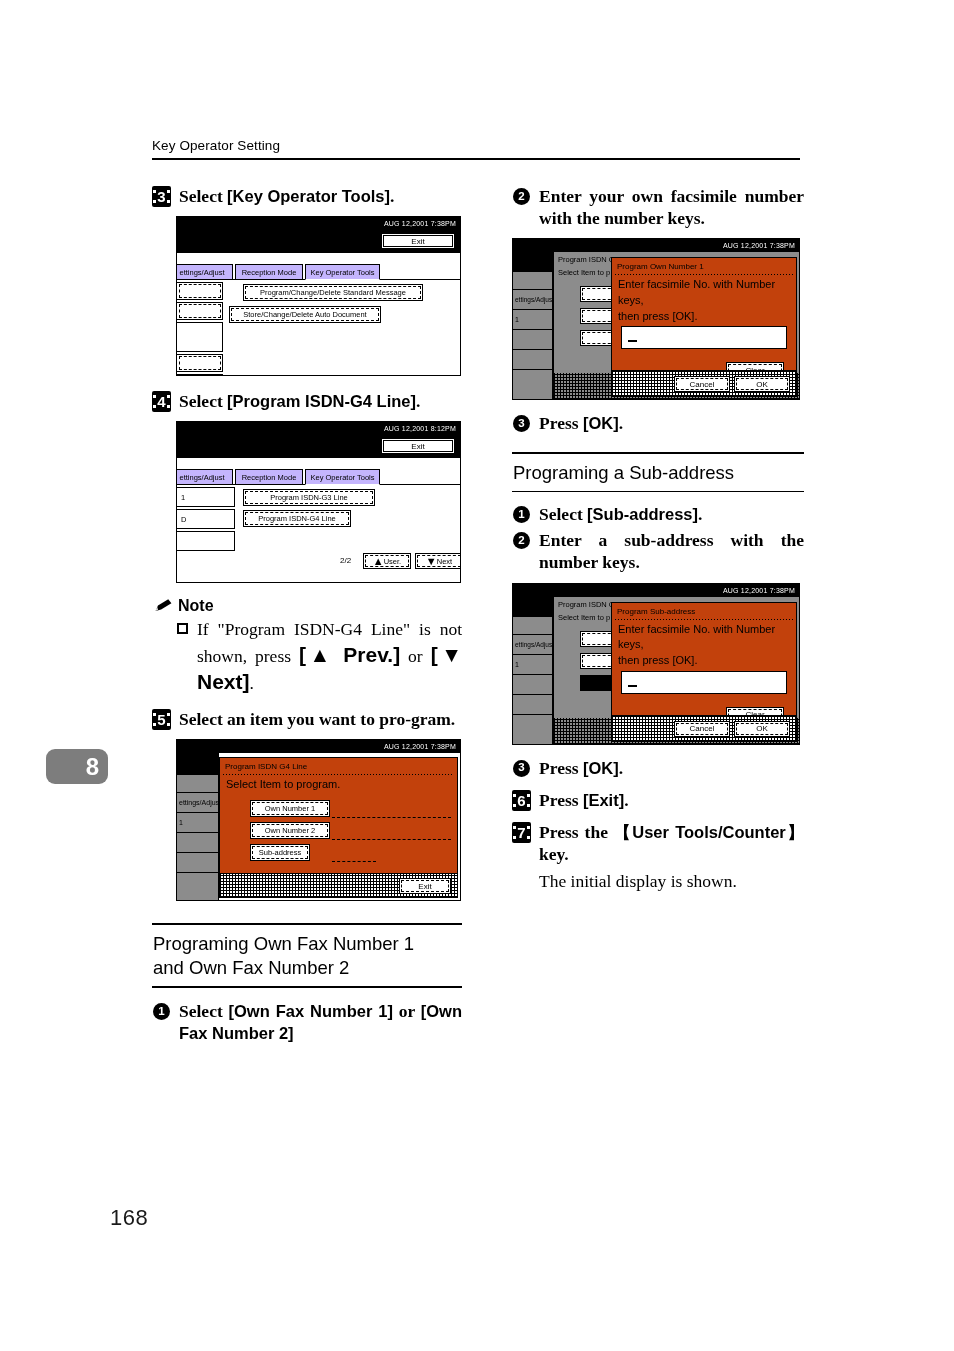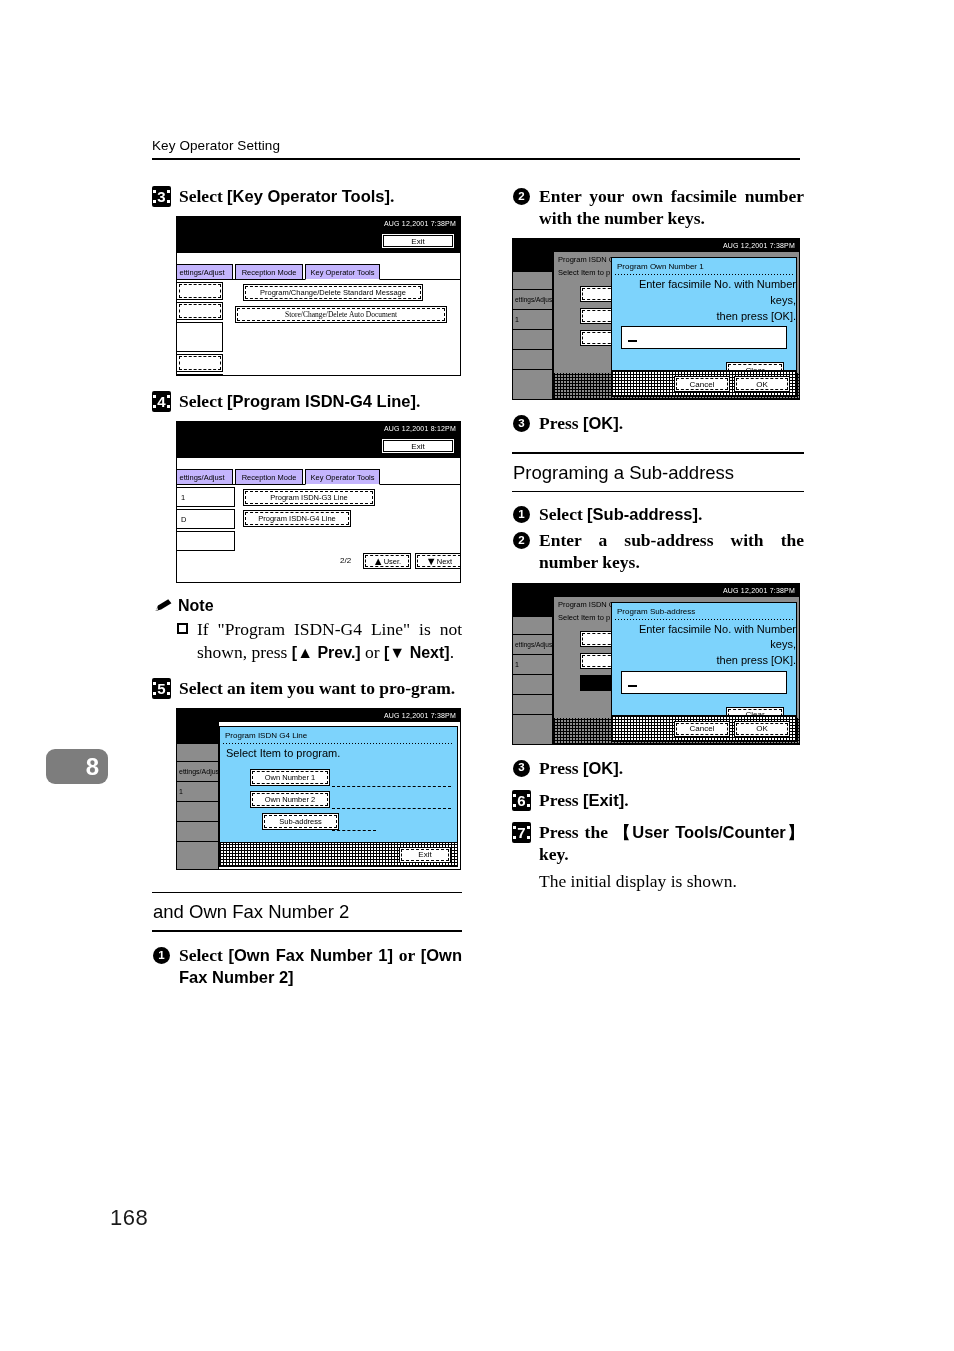--- a/index.html
+++ b/index.html
@@ -94,21 +94,21 @@
   }
   .note-item { position:relative; padding-left:45px; margin-left:0; }
   .note-box {
     position:absolute; left:25px; top:5px;
     width:11px; height:11px; border:2px solid #000;
   }
   .note-text {
     font-family:"Liberation Serif", serif;
     font-size:17.5px; line-height:1.3; text-align:justify;
   }
-  .note-text .sans-b { font-family:"Liberation Sans", sans-serif; font-weight:bold; font-size:16px; }
+  .note-text .sans-b { font-family:"Liberation Sans", sans-serif; font-weight:bold; font-size:21px; }
 
   
   .sec { margin: 18px 0 10px 0; }
   .sec-rule-top { height:1.6px; background:#000; }
   .sec-title {
     font-family:"Liberation Sans", sans-serif;
     font-size:18.5px; line-height:1.3; color:#000;
     padding:7px 0 6px 1px;
   }
   .sec-rule-bot { height:1.6px; background:#000; }
@@ -203,21 +203,21 @@
   .dither{
     position:absolute; left:0; right:0; bottom:0; height:26px;
     background-image:
       repeating-linear-gradient(0deg, #000 0 1px, transparent 1px 3px),
       repeating-linear-gradient(90deg, #000 0 1px, transparent 1px 3px);
     background-color:#8c8c8c;
   }
 
   .dialog{
     position:absolute; left:100px; top:6px; right:3px; bottom:3px;
-    background:#7dd3fc; border:1.5px solid #000;text-align:right;
+    background:#c2410c; border:1.5px solid #000;
   }
   .dlg-title{ position:absolute; left:5px; top:4px; font-size:8px; }
   .dlg-rule{ position:absolute; left:3px; right:3px; top:16px; height:1px;
       background-image:repeating-linear-gradient(90deg,#000 0 1px,transparent 1px 3px); }
   .dlg-msg{ position:absolute; left:6px; top:19px; font-size:11px; line-height:1.45; }
   .dlg-input{
     position:absolute; left:9px; right:9px; top:68px; height:23px;
     border:1.6px solid #000; background:#fff;
   }
   .caret{ position:absolute; left:6px; top:13px; width:9px; height:2px; background:#000; }
@@ -287,21 +287,21 @@
 
           <div class="leftlist">
             <div class="ll-item dashed"></div>
             <div class="ll-item dashed"></div>
             <div class="ll-item" style="height:30px;"></div>
             <div class="ll-item dashed"></div>
             <div class="ll-item dashed"></div>
           </div>
 
           <div class="btn dash" style="left:66px;top:31px;width:180px;height:17px;">Program/Change/Delete Standard Message</div>
-          <div class="btn dash" style="left:58px;top:53px;width:212px;height:17px;font-family:Liberation Serif, serif;">Store/Change/Delete Auto Document</div>
+          <div class="btn dash" style="left:52px;top:53px;width:152px;height:17px;">Store/Change/Delete Auto Document</div>
           <div class="btn dash" style="left:66px;top:75px;width:180px;height:17px;margin-top:48px;">Program/Change/Delete Scan Size</div>
         </div>
       </div>
     </div>
 
     <div class="step" style="margin-top:14px;">
       <div class="step-num">
           <span>4</span>
         </div>
       <div class="step-text">
@@ -382,35 +382,36 @@
             <div class="gp-row" style="height:20px;"></div>
             <div class="gp-row" style="height:27px;border-bottom:none;"></div>
           </div>
 
           <div class="dialog" style="left:42px;top:4px;right:2px;bottom:2px;">
             <div class="dlg-title">Program  ISDN G4 Line</div>
             <div class="dlg-rule"></div>
             <div class="dlg-msg">Select  Item to program.</div>
             <div class="btn dash" style="left:30px;top:42px;width:80px;height:17px;">Own Number 1</div>
             <div class="btn dash" style="left:30px;top:64px;width:80px;height:17px;">Own Number 2</div>
-            <div class="btn dash" style="left:42px;top:86px;width:77px;height:17px;">Sub-address</div>
+            <div class="btn dash" style="left:30px;top:86px;width:60px;height:17px;">Sub-address</div>
             <div style="position:absolute;left:112px;top:59px;right:6px;border-top:1px dashed #000;"></div>
             <div style="position:absolute;left:112px;top:81px;right:6px;border-top:1px dashed #000;"></div>
             <div style="position:absolute;left:112px;top:103px;width:44px;border-top:1px dashed #000;"></div>
             <div class="dlg-foot" style="height:24px;">
               <div class="fbtn" style="right:6px;top:4px;width:52px;">Exit</div>
             </div>
           </div>
         </div>
       </div>
     </div>
 
     <div class="sec" style="margin-top:22px;">
       <div class="sec-rule-top"></div>
       <div class="sec-title">
+        <div>Programing Own Fax Number 1</div>
         <div>and Own Fax Number 2</div>
       </div>
       <div class="sec-rule-bot"></div>
     </div>
 
     <div class="substep" style="margin-top:12px;">
       <div class="sub-num">1</div>
       <div class="step-text">
         <span>Select </span><span class="sans">[Own Fax Number 1]</span><span> or </span><span class="sans">[Own Fax Number 2]</span>
       </div>

